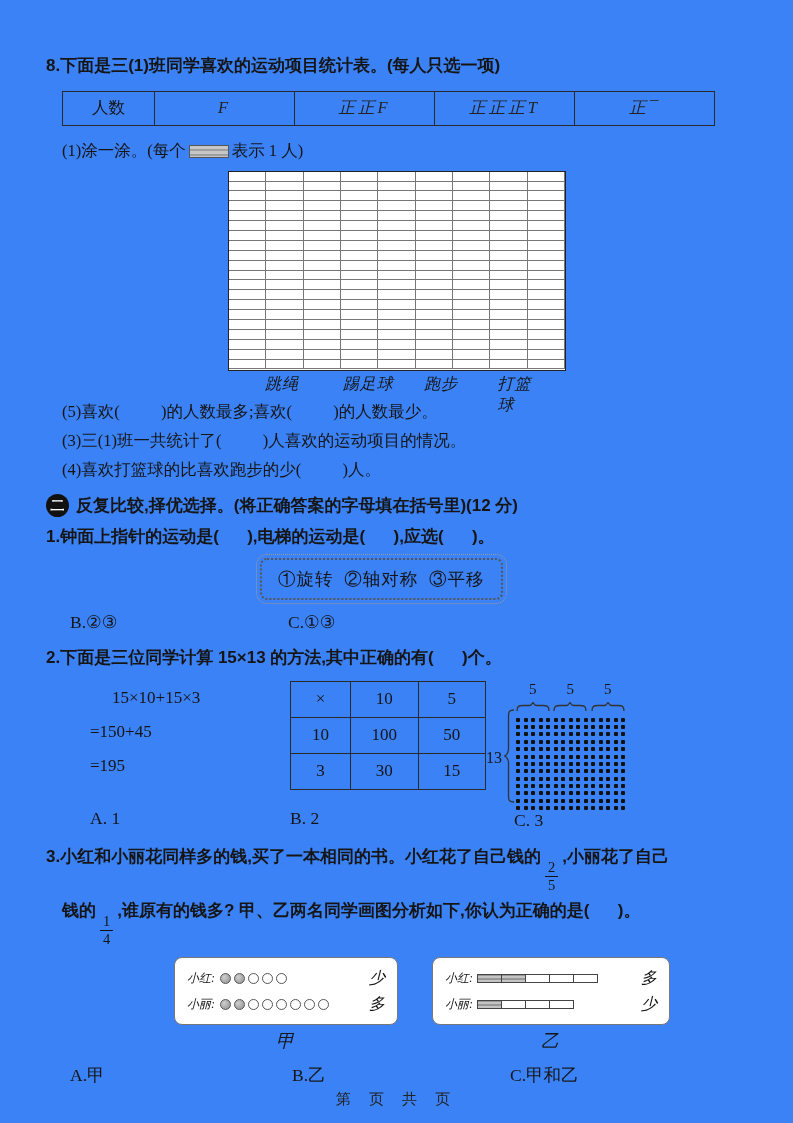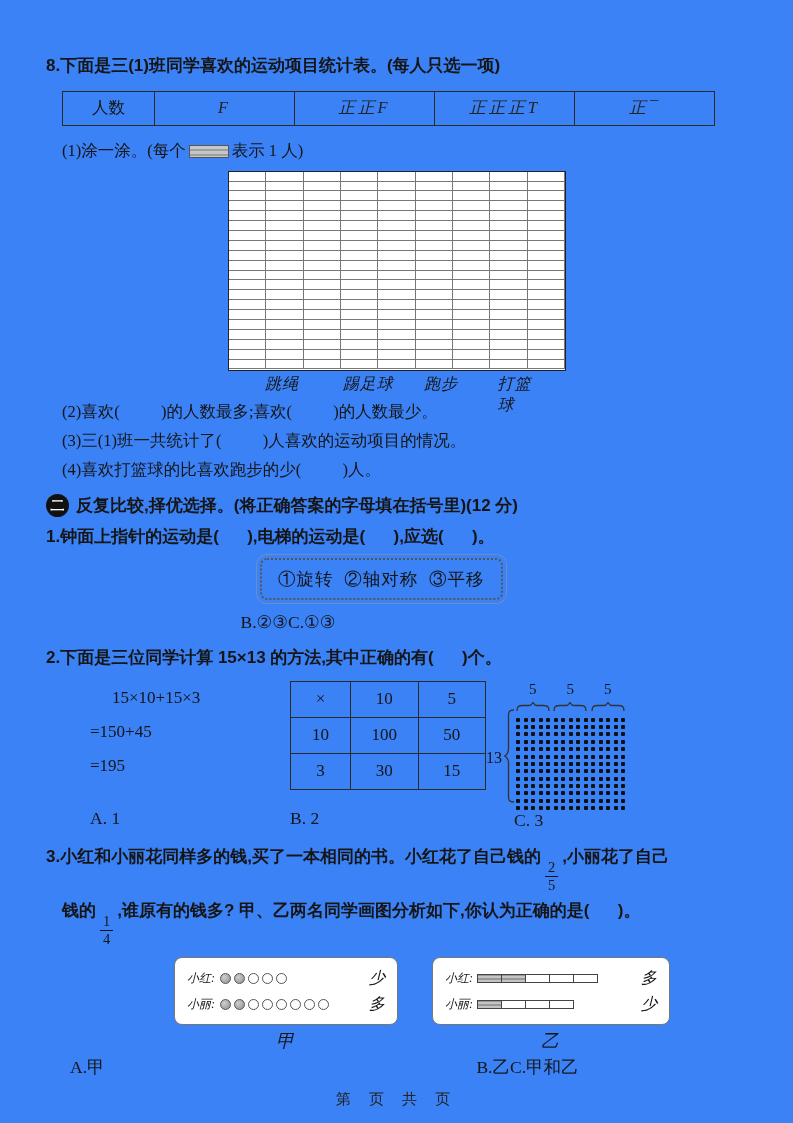--- a/index.html
+++ b/index.html
@@ -49,21 +49,21 @@
     display:flex; align-items:center; justify-content:center;
   }
 
   
   .q1-box {
     width:fit-content; margin:8px 0 2px 214px; padding:7px 16px;
     border:2px dotted #555; border-radius:7px; outline:1px dotted #9a9a9a; outline-offset:3px;
     font-size:17.5px; letter-spacing:1px;
   }
   .opt-row { display:flex; margin:12px 0 0 24px; font-size:17.5px; }
-  .opt-row .o1 { width:222px; } .opt-row .o2 { width:218px;text-align:right; }
+  .opt-row .o1 { width:222px; } .opt-row .o2 { width:218px; }
 
   
   .methods { display:flex; margin:10px 0 0 44px; height:148px; }
   .mcol { display:flex; flex-direction:column; }
   .m1 { width:200px; font-size:17px; }
   .m1 .ln { line-height:34px; }
   .m1 .ln:first-child { margin-left:22px; }
   .m2 { width:196px; }
   table.mul { border-collapse:collapse; border:1.8px solid #1a1a1a; }
   table.mul td { border:1.2px solid #2a2a2a; width:45px; height:36px; text-align:center; font-size:17px; }
@@ -317,21 +317,21 @@
         <div class="gcell"></div>
       </div>
     <div class="clabels">
         <span style="left: 16%;">跳绳</span>
         <span style="left: 41.5%;">踢足球</span>
         <span style="left: 63%;">跑步</span>
         <span style="left: 86.5%;">打篮球</span>
       </div>
   </div>
 
-  <div class="body-line" data-bind="q8.sub2">(2)喜欢(          )的人数最多;喜欢(          )的人数最少。</div>
+  <div class="body-line" data-bind="q8.sub2">(5)喜欢(          )的人数最多;喜欢(          )的人数最少。</div>
   <div class="body-line" data-bind="q8.sub3">(3)三(1)班一共统计了(          )人喜欢的运动项目的情况。</div>
   <div class="body-line" data-bind="q8.sub4">(4)喜欢打篮球的比喜欢跑步的少(          )人。</div>
 
   <div class="sec-head">
     <span class="sec-badge" data-bind="section2.badge">二</span>
     <span class="stem" data-bind="section2.title">反复比较,择优选择。(将正确答案的字母填在括号里)(12 分)</span>
   </div>
 
   <div class="stem" style="margin-top:7px;" data-bind="q1.stem">1.钟面上指针的运动是(      ),电梯的运动是(      ),应选(      )。</div>
   <div class="q1-box" data-bind="q1.box">①旋转  ②轴对称  ③平移</div>
@@ -663,20 +663,20 @@
               <div class="seg"></div>
               <div class="seg"></div>
             </div>
             <span class="dtag">少</span>
           </div>
         </div>
       <div class="dlabel" data-bind="q3.diagram_yi.label">乙</div>
     </div>
   </div>
 
-  <div class="opt-row" style="margin-top:2px;">
+  <div class="opt-row" style="margin-top:10px;">
     <span class="o1" data-bind="q3.options.0">A.甲</span>
     <span class="o2" data-bind="q3.options.1">B.乙</span>
     <span class="o3" data-bind="q3.options.2">C.甲和乙</span>
   </div>
 
   <div class="footer" data-bind="footer">第 页 共 页</div>
 </div>
 
 </body></html>

